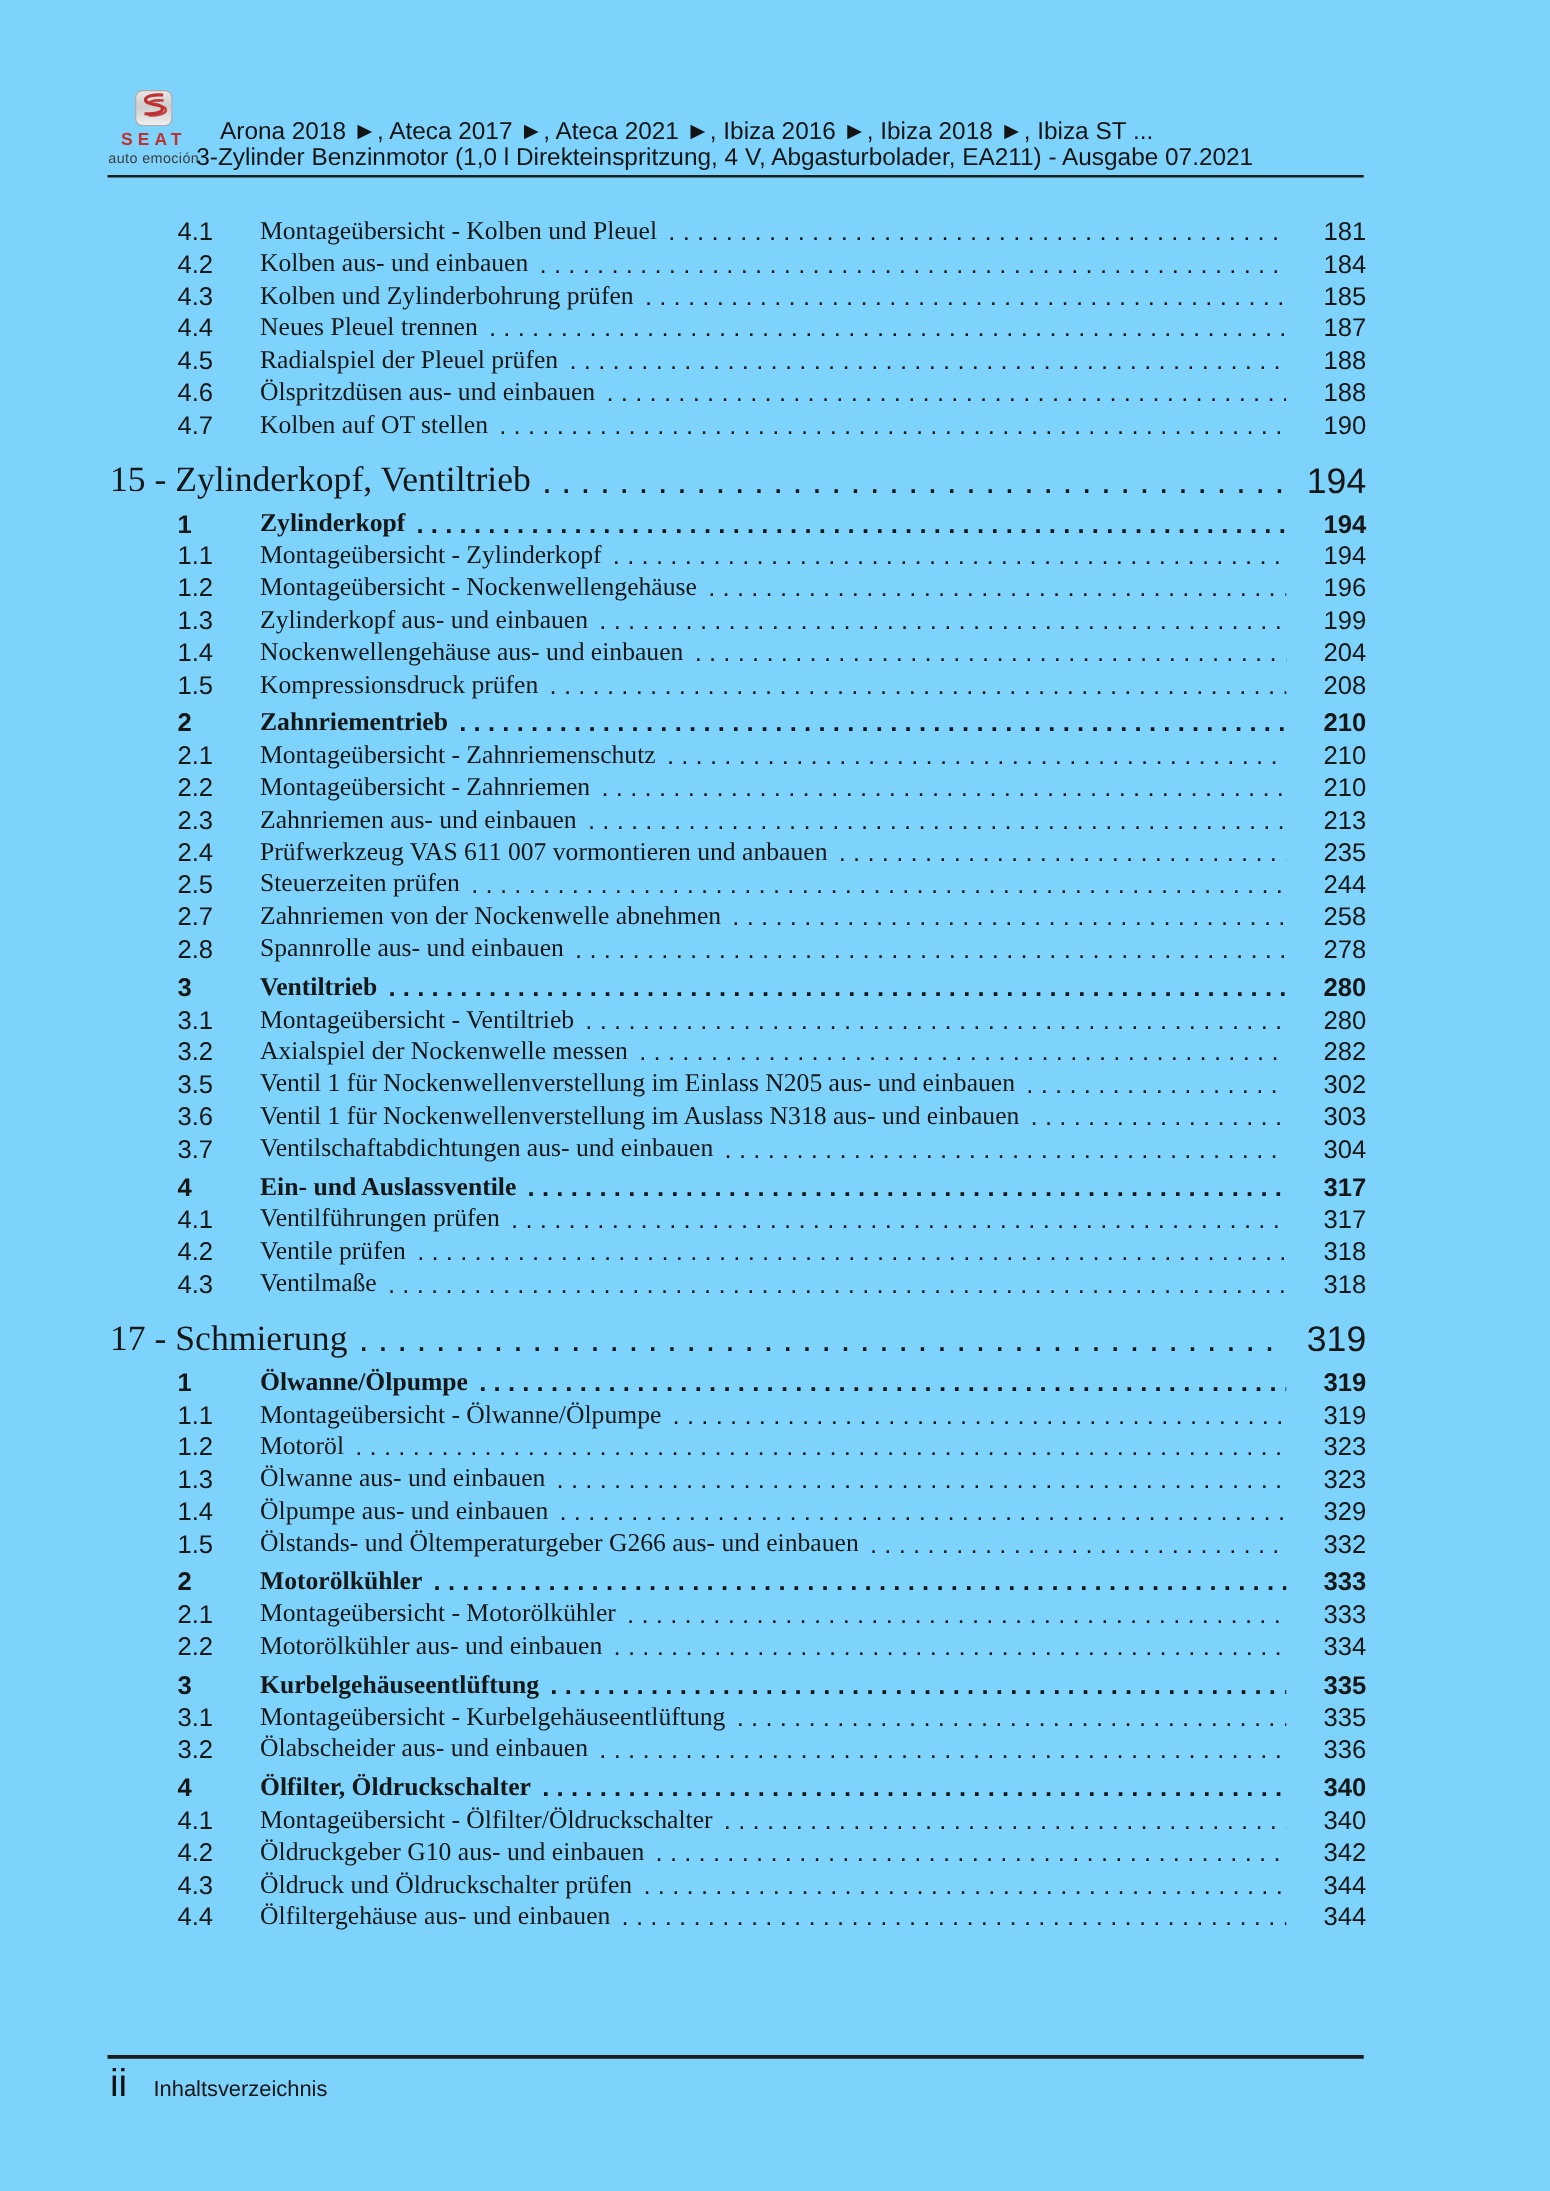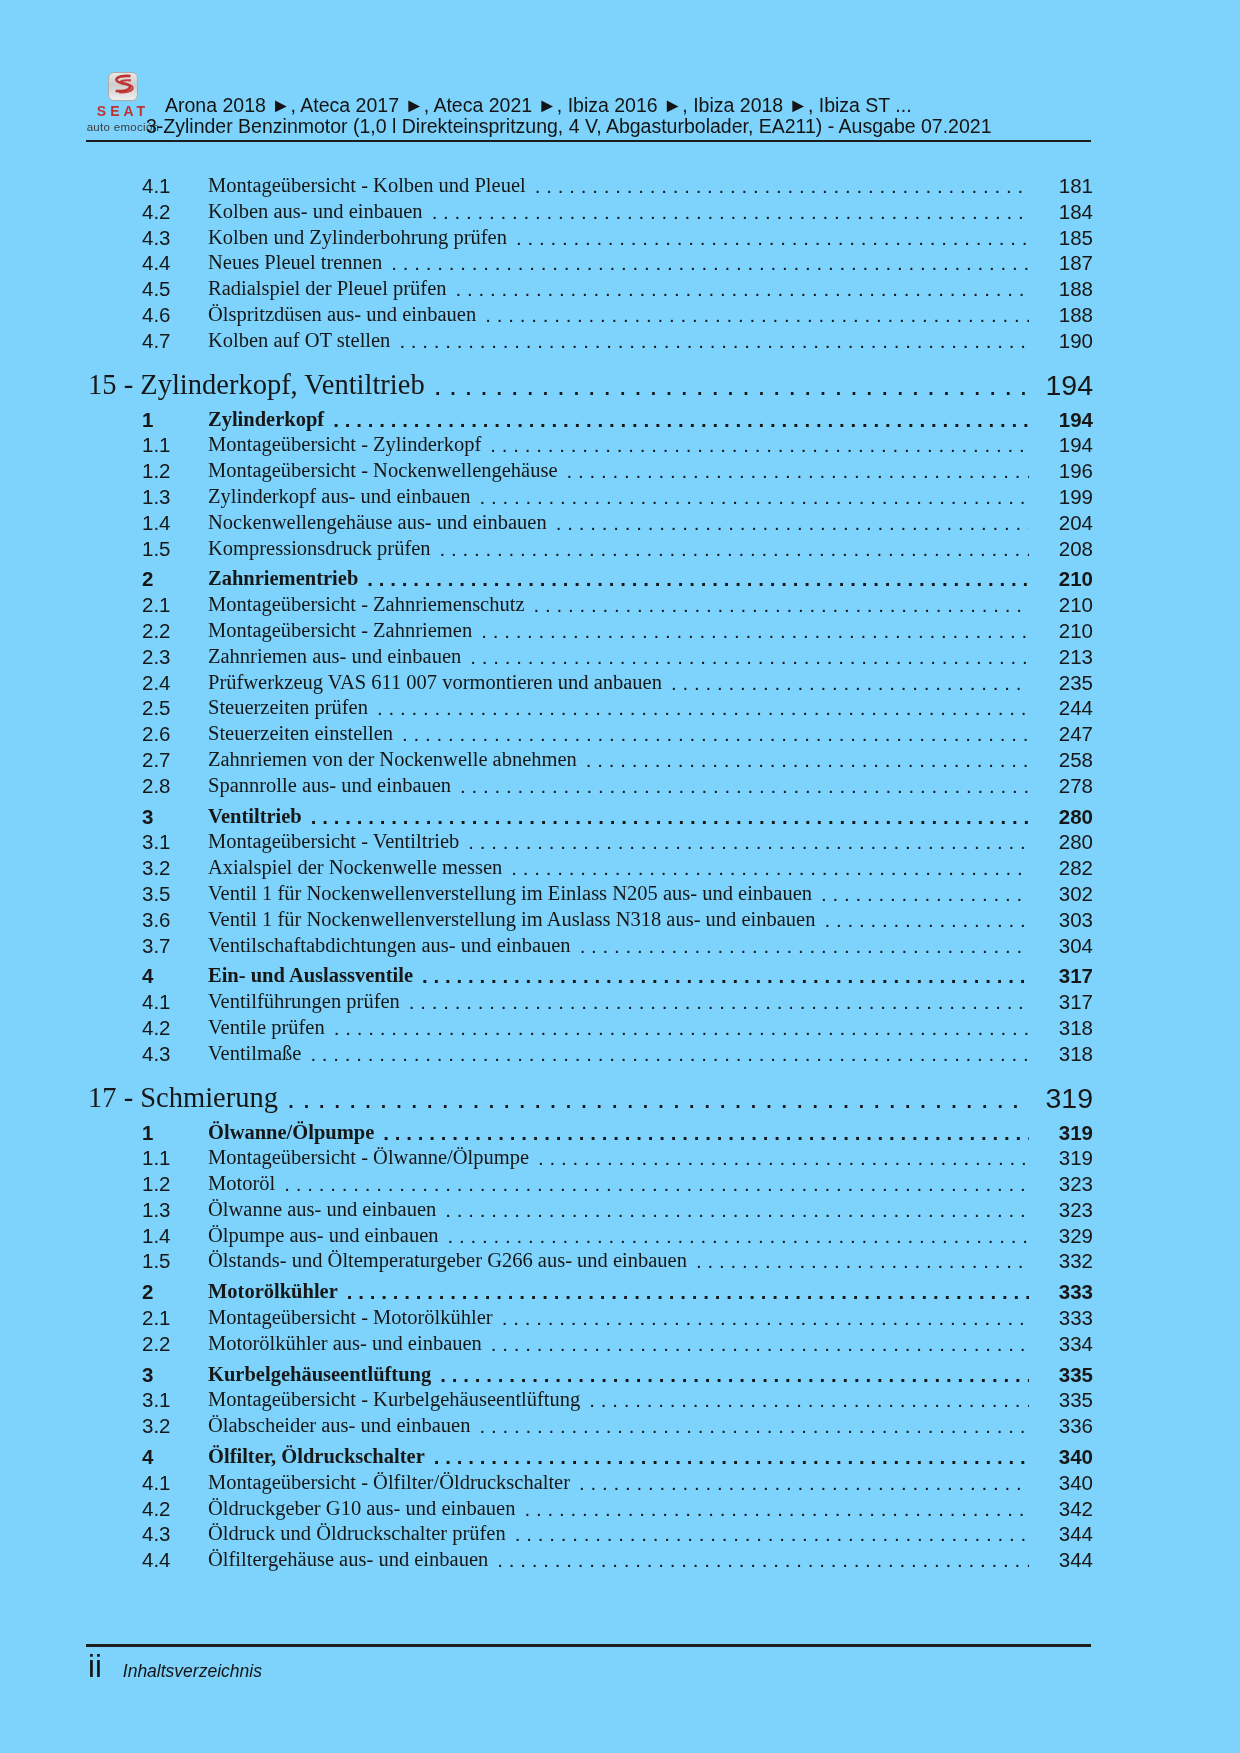--- a/index.html
+++ b/index.html
@@ -7,42 +7,42 @@
     position:relative;width:1240px;height:1753px;margin:0 auto;
     background:#7dd3fc;color:#171717;
     font-family:"Liberation Sans","DejaVu Sans",sans-serif;
     overflow:hidden;
   }
   
   .brand{position:absolute;left:84px;top:72px;width:78px;text-align:center;}
   .brand svg{display:block;margin:0 auto;}
   .brand-word{color:#bf3231;font-weight:700;font-size:14px;letter-spacing:4px;margin-top:2px;}
   .brand-tag{color:#3c3c3c;font-size:11.5px;margin-top:2px;letter-spacing:0.3px;white-space:nowrap;}
-  .hdr{position:absolute;left:146px;top:95px;font-size:19.5px;line-height:21px;white-space:nowrap;color:#141414;}
+  .hdr{position:absolute;left:157px;top:95px;font-size:19.5px;line-height:21px;white-space:nowrap;color:#141414;}
   .hdr .l1{padding-left:19px;}
   .hdr-rule{position:absolute;left:86px;top:140px;width:1005px;height:2.2px;background:#1d1d1d;}
   
   .toc{position:absolute;left:88px;top:173px;width:1005px;}
   .trow{display:flex;align-items:flex-end;line-height:25.8px;font-size:20.5px;}
   .trow .num{flex:0 0 66px;margin-left:54px;}
   .trow .title,.trow .ctitle{white-space:nowrap;font-family:Liberation Serif, serif;}
   .trow .dots{flex:1 1 auto;overflow:hidden;white-space:nowrap;margin-left:9px;min-width:18px;}
   .trow .dots::after{
     content:"..........................................................................................................................................................................................................";
     letter-spacing:5.8px;
   }
   .trow .pg{flex:0 0 auto;min-width:50px;text-align:right;margin-left:14px;}
   .trow.section{font-weight:700;margin-top:5px;}
   .trow.chapter{font-size:28.5px;line-height:34px;margin-top:14px;margin-bottom:4px;}
   .trow.chapter .dots::after{letter-spacing:7.5px;}
   
   .ftr-rule{position:absolute;left:86px;top:1644px;width:1005px;height:2.5px;background:#1d1d1d;}
   .ftr{position:absolute;left:88px;top:1649px;display:flex;align-items:baseline;}
   .ftr-page{font-size:31px;color:#141414;}
-  .ftr-text{font-size:17.5px;margin-left:21px;color:#141414;font-style:italic;}
+  .ftr-text{font-size:17.5px;margin-left:21px;color:#141414;}
 </style>
 </head>
 <body>
 
 <div class="page">
 
   <div class="brand">
     <svg width="30" height="29" viewBox="0 0 30 29" aria-hidden="true">
       <defs>
         <linearGradient id="lg" x1="0" y1="0" x2="0" y2="1">
@@ -180,26 +180,20 @@
         <span class="dots"></span>
         <span class="pg">235</span>
       </div>
       <div class="trow entry">
         <span class="num">2.5</span>
         <span class="title">Steuerzeiten prüfen</span>
         <span class="dots"></span>
         <span class="pg">244</span>
       </div>
       <div class="trow entry">
-        <span class="num">2.6</span>
-        <span class="title">Steuerzeiten einstellen</span>
-        <span class="dots"></span>
-        <span class="pg">247</span>
-      </div>
-      <div class="trow entry">
         <span class="num">2.7</span>
         <span class="title">Zahnriemen von der Nockenwelle abnehmen</span>
         <span class="dots"></span>
         <span class="pg">258</span>
       </div>
       <div class="trow entry">
         <span class="num">2.8</span>
         <span class="title">Spannrolle aus- und einbauen</span>
         <span class="dots"></span>
         <span class="pg">278</span>

